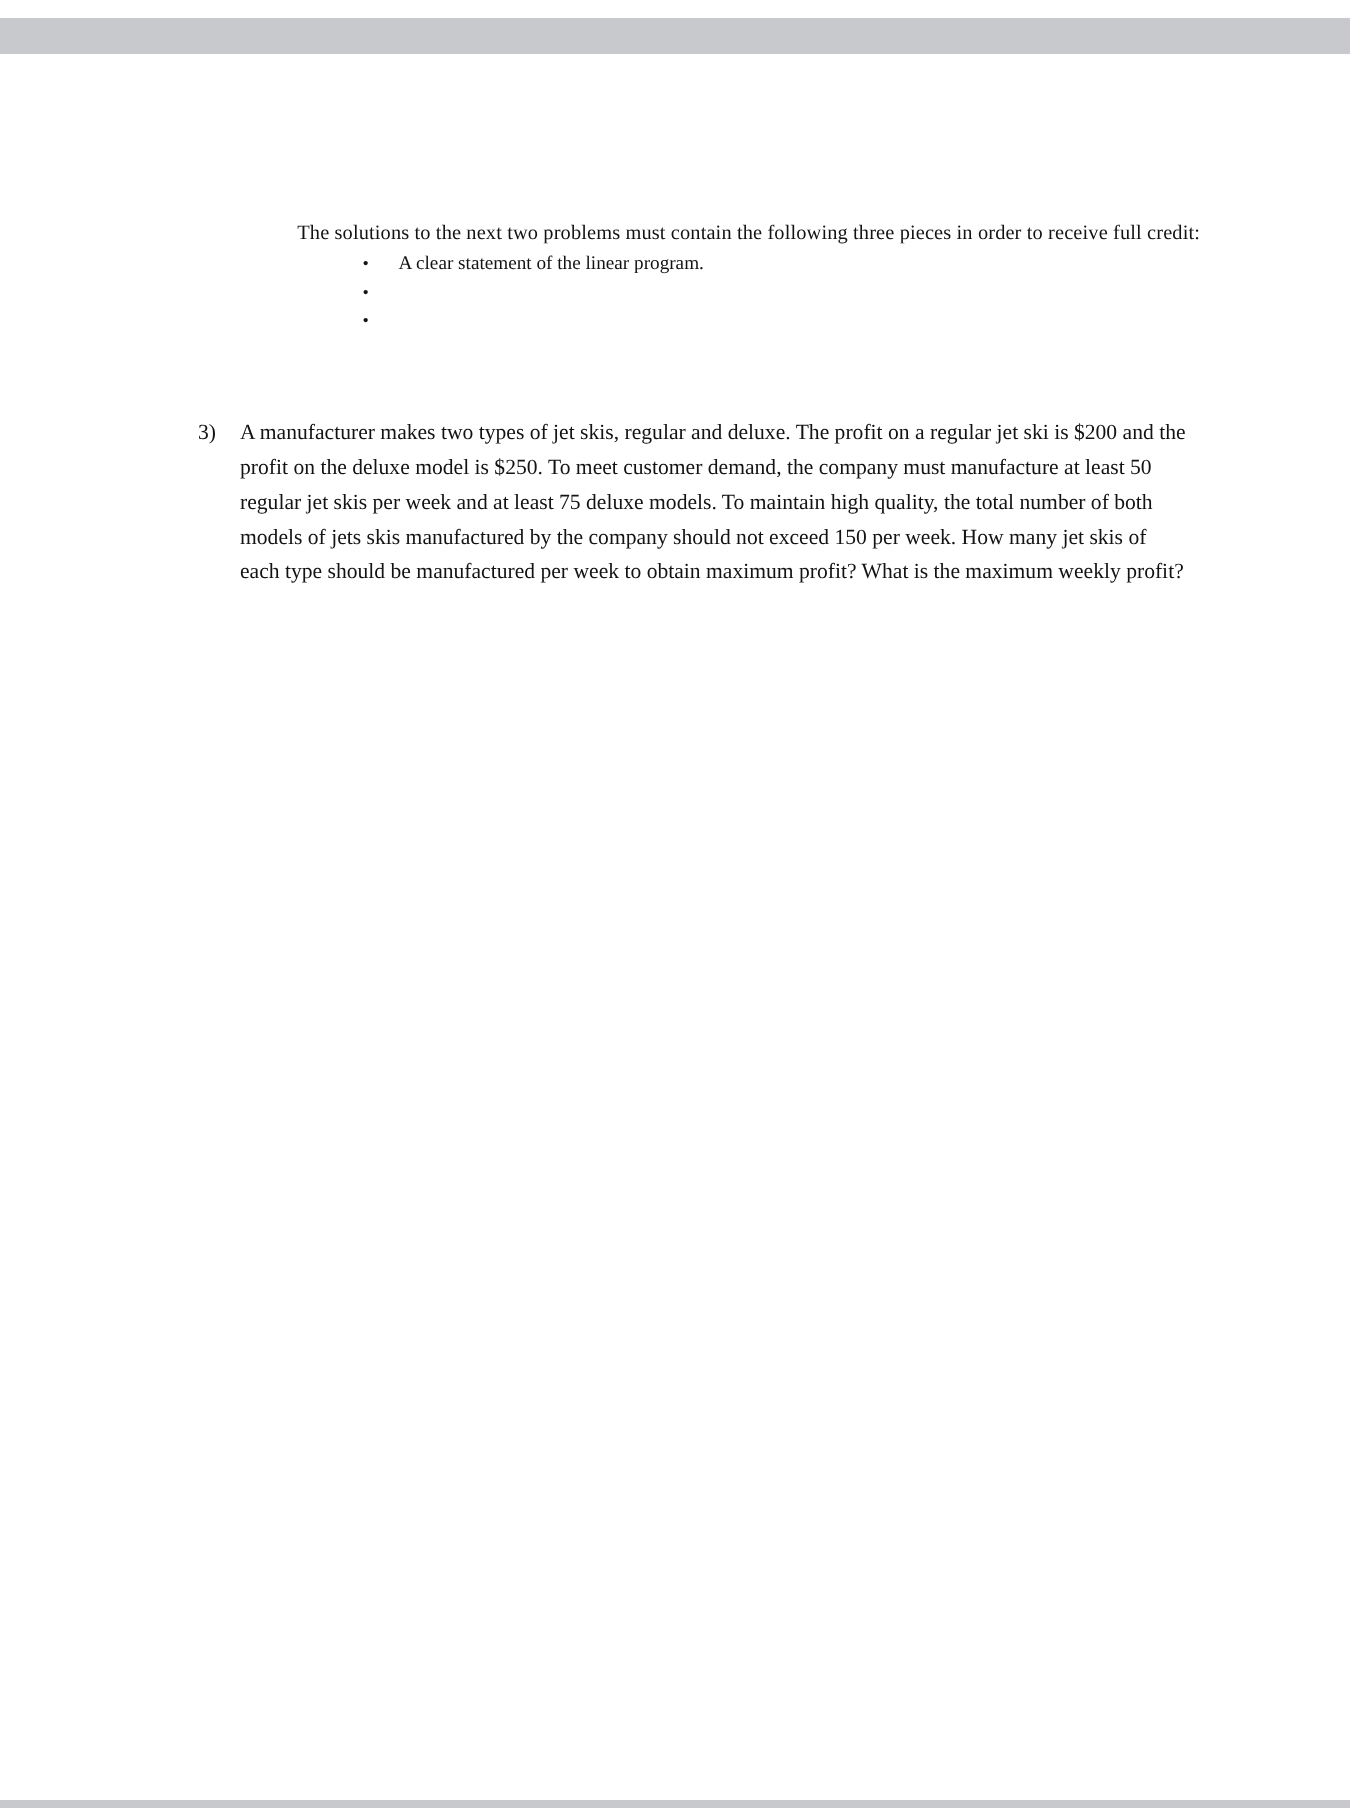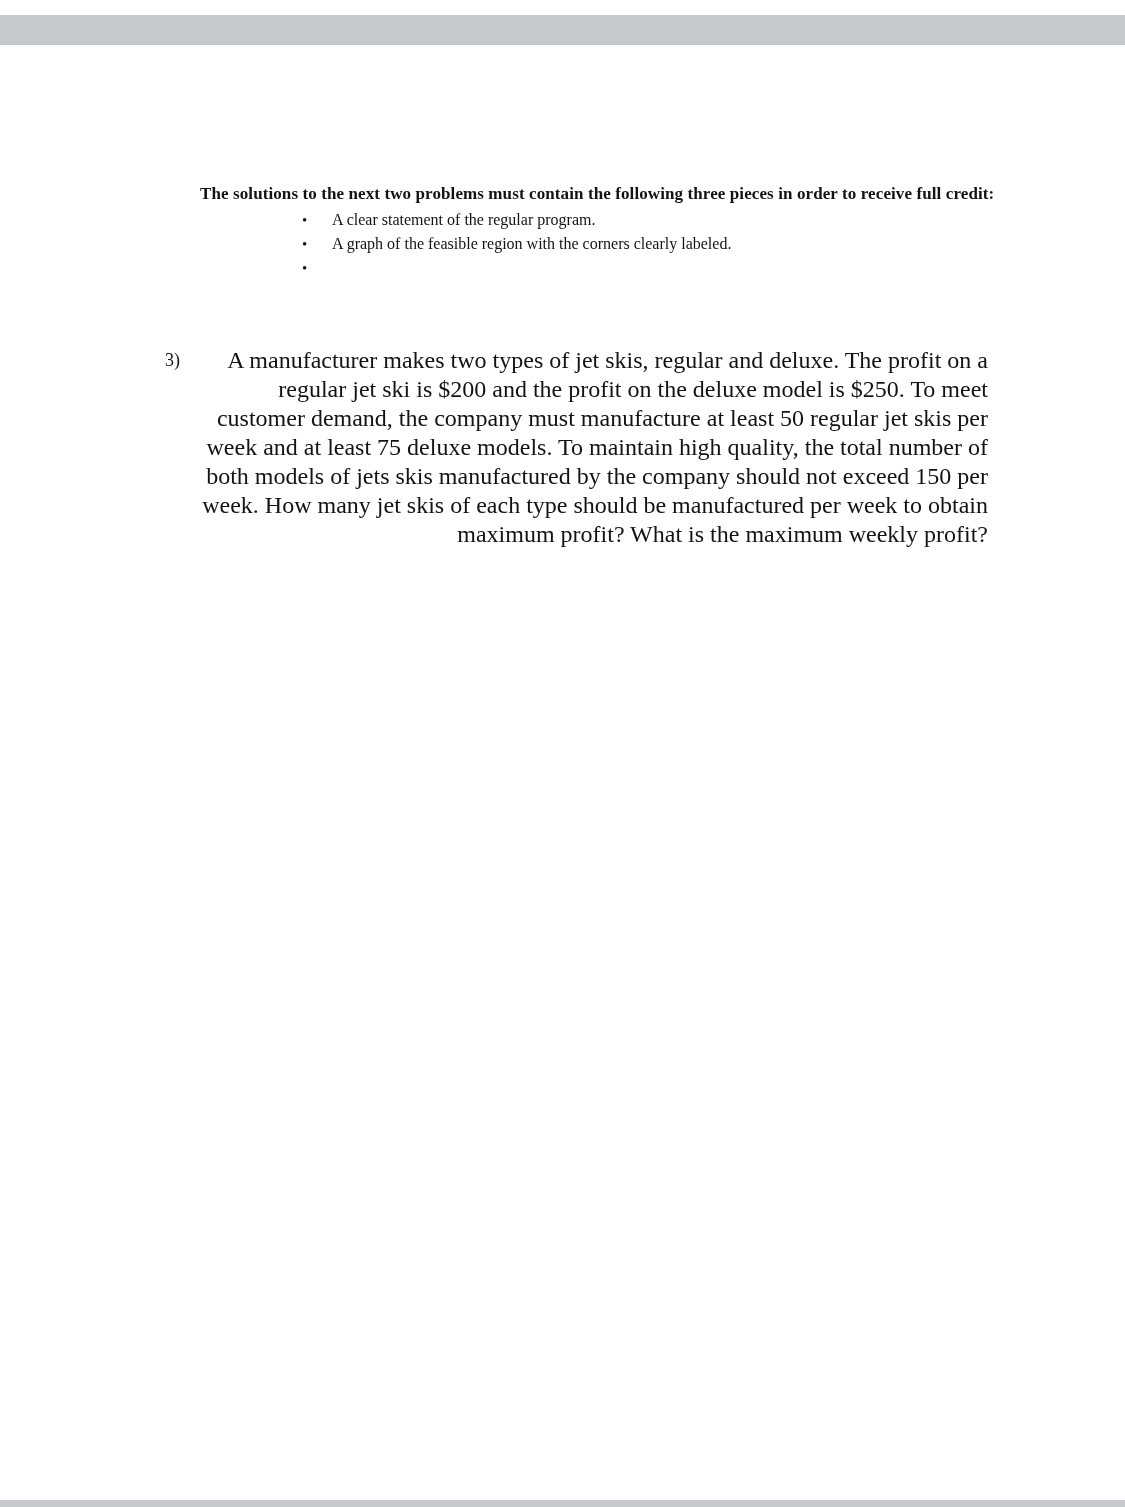--- a/index.html
+++ b/index.html
@@ -30,24 +30,25 @@
     height: 7px;
   }
   .instructions {
     position: absolute;
     left: 200px;
     top: 182px;
     width: 800px;
   }
   .heading {
     margin: 0;
-    font-weight: bold;
+    font-weight: normal;
     font-size: 17px;
     line-height: 24px;
     letter-spacing: 0.1px;
+    text-align: right;
   }
   .bullets {
     list-style: none;
     margin: 2px 0 0 0;
     padding: 0;
   }
   .bullet-row {
     display: flex;
     align-items: flex-start;
     padding-left: 102px;
@@ -72,42 +73,40 @@
   }
   .problem-number {
     flex: 0 0 35px;
     font-size: 18px;
     line-height: 29px;
   }
   .problem-text {
     margin: 0;
     flex: 0 1 auto;
     width: 788px;
-    font-size: 24px;
+    font-size: 18px;
     line-height: 29px;
-    text-align: right;
   }
 </style>
 </head>
 <body>
 
 <div class="page">
 
   <div class="bar bar-top"></div>
 
   <section class="instructions">
     <p class="heading">The solutions to the next two problems must contain the following three pieces in order to receive full credit:</p>
     <ul class="bullets">
       <li class="bullet-row">
         <span class="marker">•</span>
-        <span class="bullet-text">A clear statement of the regular program.</span>
+        <span class="bullet-text">A clear statement of the linear program.</span>
       </li>
       <li class="bullet-row">
         <span class="marker">•</span>
-        <span class="bullet-text">A graph of the feasible region with the corners clearly labeled.</span>
       </li>
       <li class="bullet-row">
         <span class="marker">•</span>
       </li>
     </ul>
   </section>
 
   <section class="problem">
     <span class="problem-number">3)</span>
     <p class="problem-text">A manufacturer makes two types of jet skis, regular and deluxe. The profit on a regular jet ski is $200 and the profit on the deluxe model is $250. To meet customer demand, the company must manufacture at least 50 regular jet skis per week and at least 75 deluxe models. To maintain high quality, the total number of both models of jets skis manufactured by the company should not exceed 150 per week.  How many jet skis of each type should be manufactured per week to obtain maximum profit? What is the maximum weekly profit?</p>

